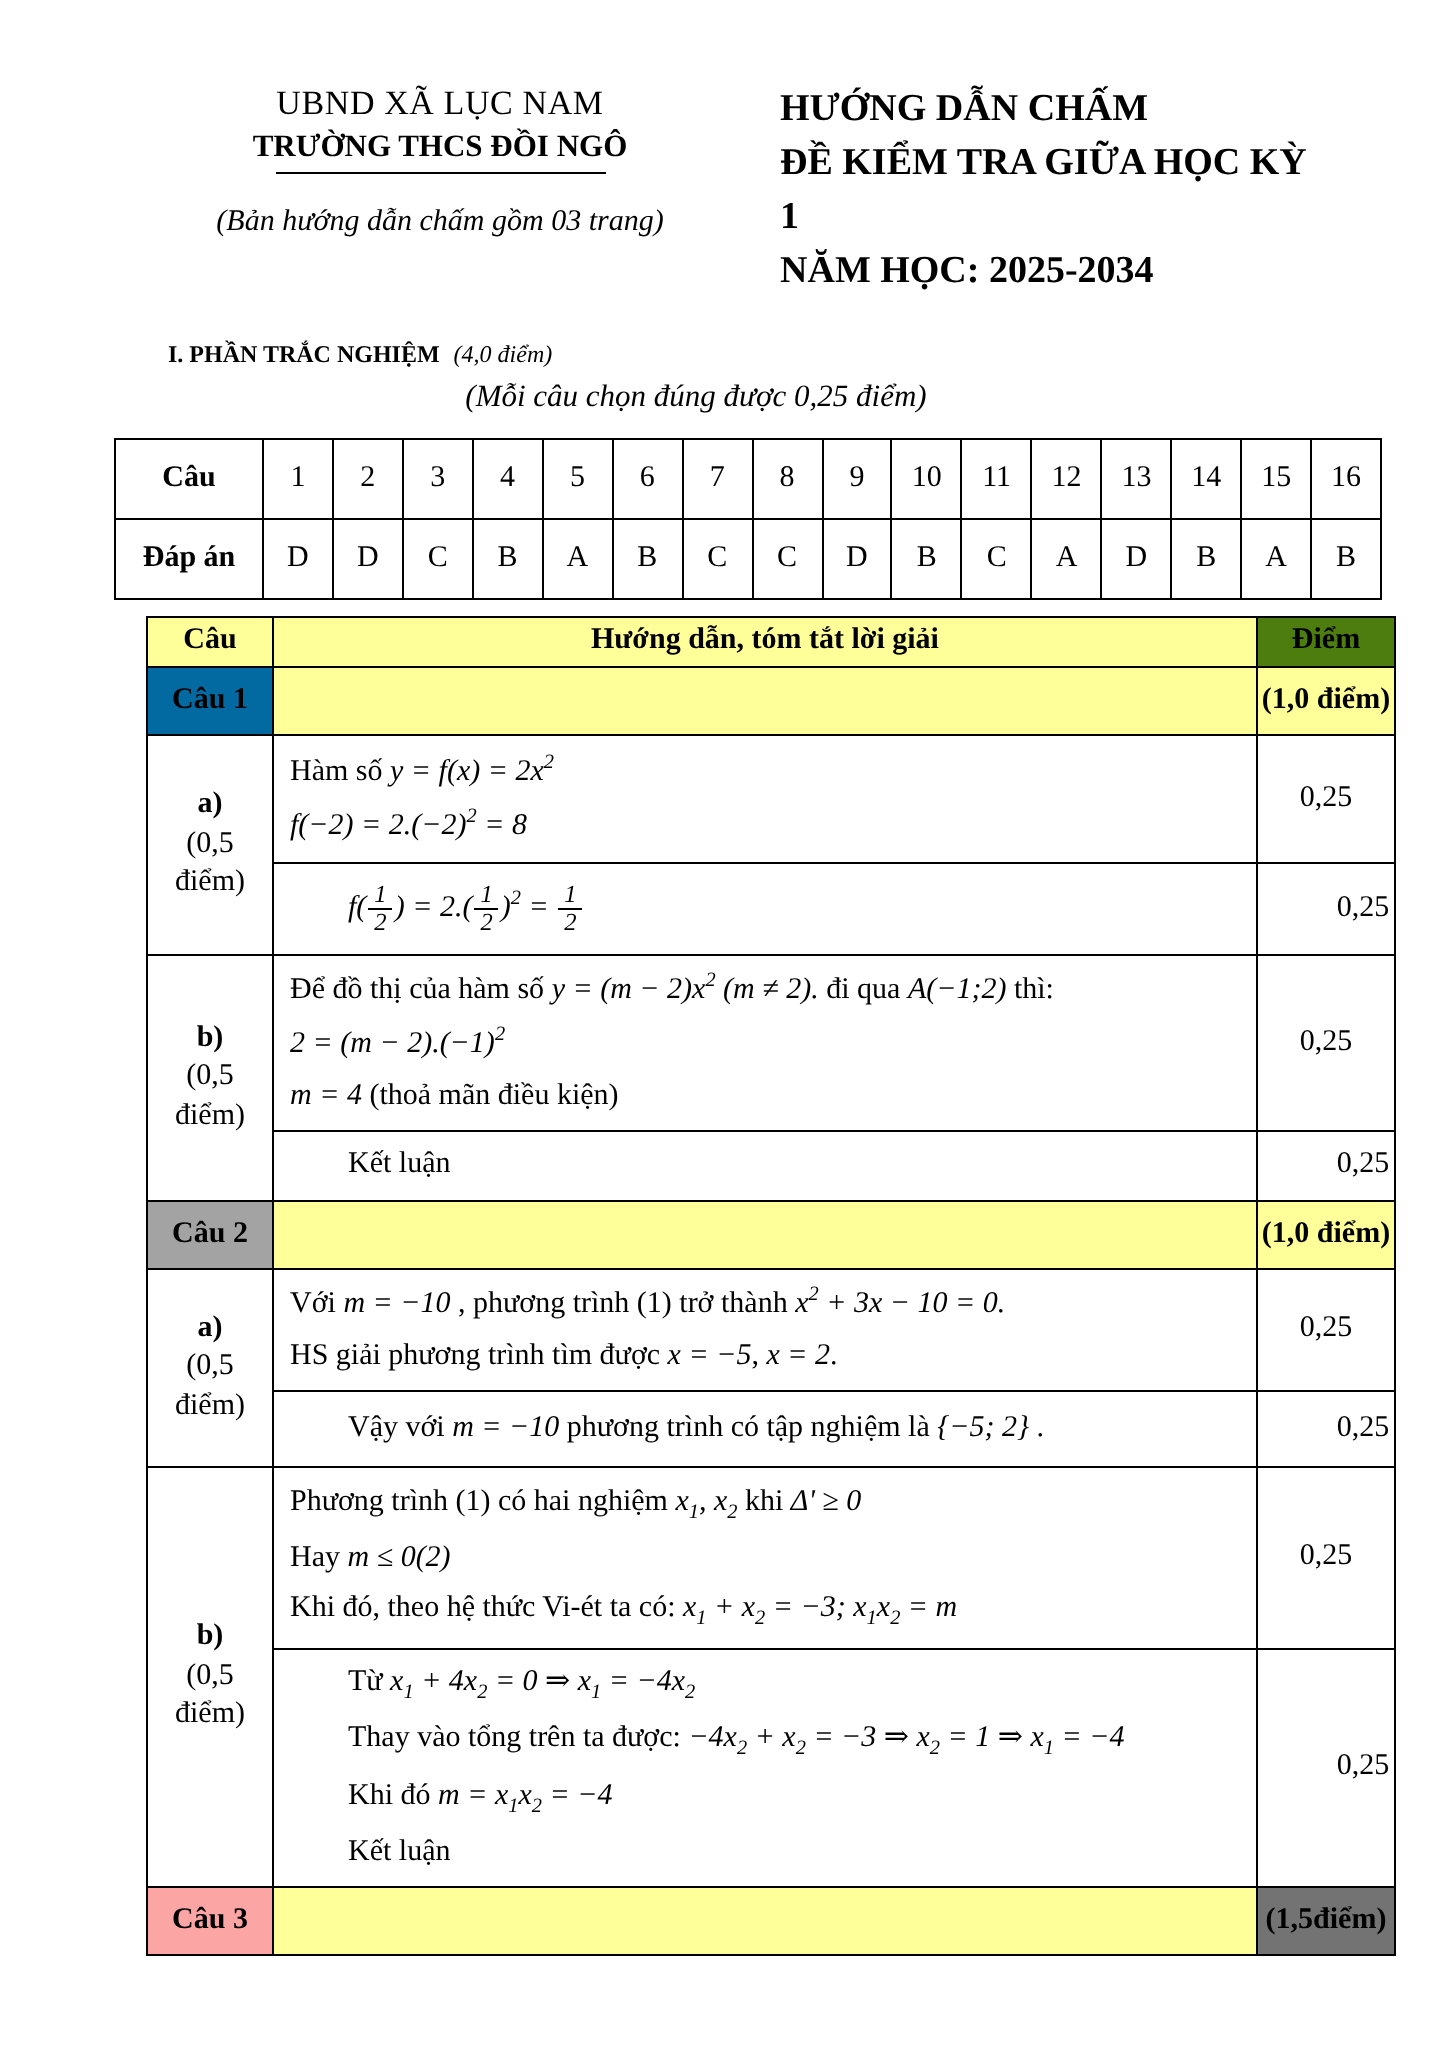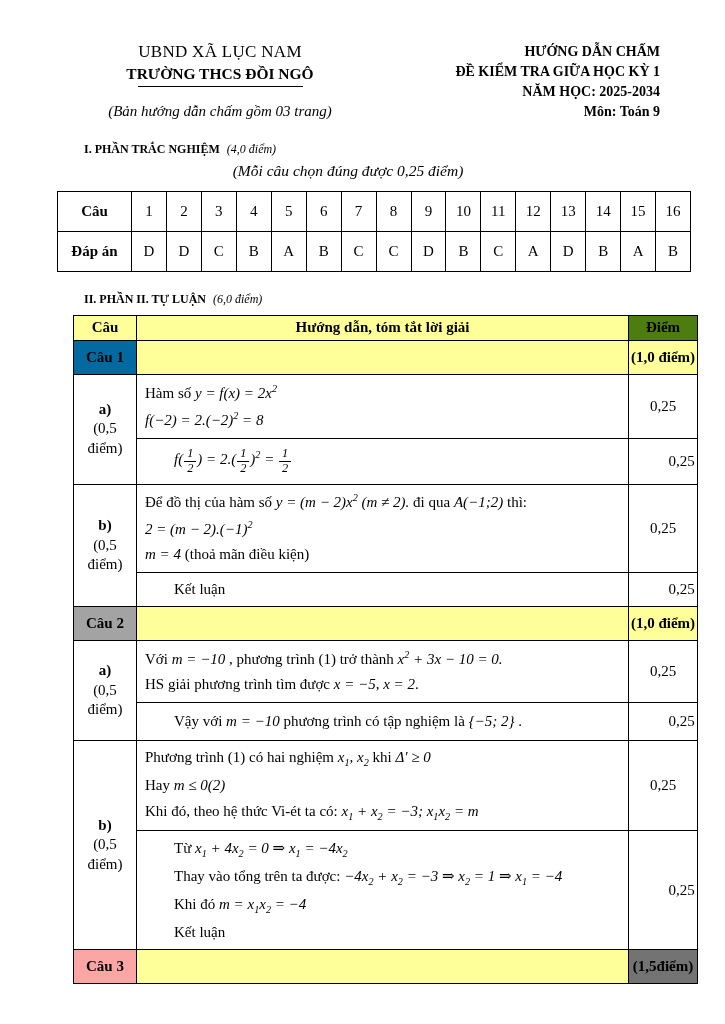--- a/index.html
+++ b/index.html
@@ -11,22 +11,22 @@
   }
   .page { width:725px; min-height:1024px; padding-top:42px; overflow:hidden; }
 
   
   .doc-header { display:flex; align-items:flex-start; }
   .hdr-left { width:330px; margin-left:55px; text-align:center; }
   .hdr-left .org { font-size:17px; letter-spacing:.3px; }
   .hdr-left .school { font-size:15.5px; font-weight:bold; margin-top:3px; }
   .rule { width:165px; border-bottom:1.3px solid #000; margin:3px auto 0; }
   .hdr-left .note { font-style:italic; margin-top:16px; font-size:15px; }
-  .hdr-right { width:270px; margin-left:5px; text-align:right; font-weight:bold;
-               font-size:14px; line-height:1.42; }
+  .hdr-right { width:270px; margin-left:5px; text-align:left; font-weight:bold;
+               font-size:19px; line-height:1.42; }
 
   
   .sec-title { margin:20px 0 0 84px; font-size:12px; }
   .sec-title .t { font-weight:bold; }
   .sec-title .p { font-style:italic; font-weight:normal; margin-left:4px; }
   .sub-caption { width:660px; margin:5px 0 0 18px; text-align:center; font-style:italic; font-size:15.5px; }
 
   
   table { border-collapse:collapse; }
   .mc-table { margin:11px 0 0 57px; width:634px; table-layout:fixed; }
@@ -69,21 +69,20 @@
     <div class="hdr-left">
       <div class="org">UBND XÃ LỤC NAM</div>
       <div class="school">TRƯỜNG THCS ĐỒI NGÔ</div>
       <div class="rule"></div>
       <div class="note">(Bản hướng dẫn chấm gồm 03 trang)</div>
     </div>
     <div class="hdr-right">
       <div>HƯỚNG DẪN CHẤM</div>
       <div>ĐỀ KIỂM TRA GIỮA HỌC KỲ 1</div>
       <div>NĂM HỌC: 2025-2034</div>
-      <div>Môn: Toán 9</div>
     </div>
   </header>
 
   <div class="sec-title">
     <span class="t">I. PHẦN TRẮC NGHIỆM</span>
     <span class="p">(4,0 điểm)</span>
   </div>
   <div class="sub-caption">(Mỗi câu chọn đúng được 0,25 điểm)</div>
 
   <table class="mc-table">
@@ -125,24 +124,20 @@
       <td>C</td>
       <td>A</td>
       <td>D</td>
       <td>B</td>
       <td>A</td>
       <td>B</td>
     </tr>
   </tbody>
     </table>
 
-  <div class="sec-title">
-    <span class="t">II. PHẦN II. TỰ LUẬN</span>
-    <span class="p">(6,0 điểm)</span>
-  </div>
 
   <table class="main-table">
     <colgroup>
         <col style="width:63px">
         <col style="width:492px">
         <col style="width:69px">
       </colgroup>
 
     <tbody>
         <tr class="head yellow">

